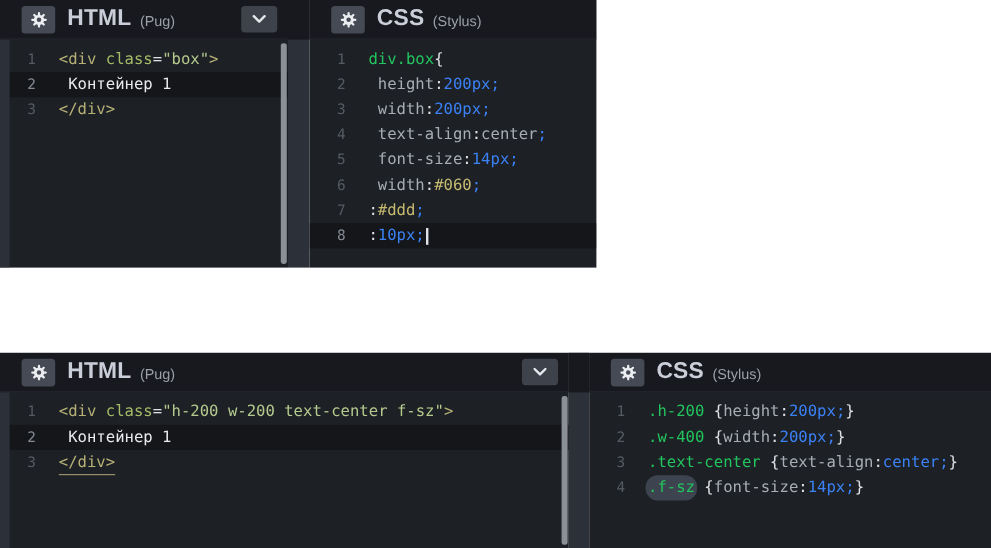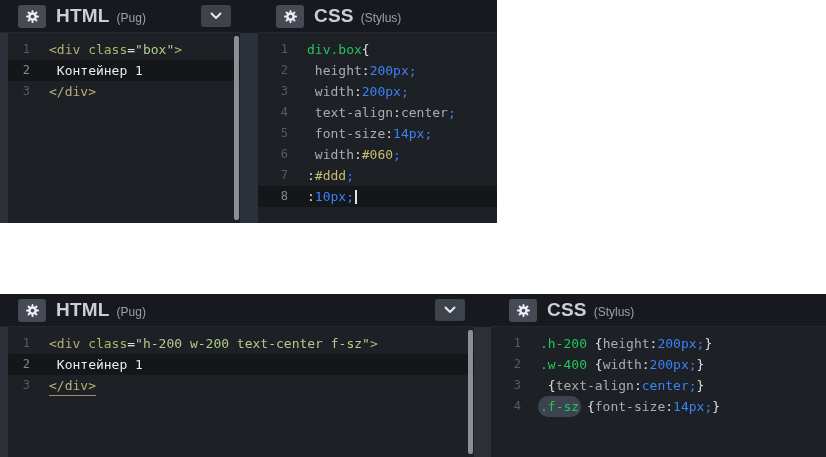--- a/index.html
+++ b/index.html
@@ -164,18 +164,18 @@
           </g>
           <circle cx="8" cy="8" r="2" fill="#454a54"></circle>
         </svg>
       </div>
       <span class="title">CSS</span>
       <span class="syntax">(Stylus)</span>
     </div>
     <div class="code">
         <div class="line"><span class="ln">1</span><span class="tok-sel">.h-200</span><span class="tok-punc"> {</span><span class="tok-prop">height</span><span class="tok-punc">:</span><span class="tok-num">200px</span><span class="tok-num">;</span><span class="tok-punc">}</span></div>
         <div class="line"><span class="ln">2</span><span class="tok-sel">.w-400</span><span class="tok-punc"> {</span><span class="tok-prop">width</span><span class="tok-punc">:</span><span class="tok-num">200px</span><span class="tok-num">;</span><span class="tok-punc">}</span></div>
-        <div class="line"><span class="ln">3</span><span class="tok-punc"> {</span><span class="tok-prop">text-align</span><span class="tok-punc">:</span><span class="tok-num">center</span><span class="tok-num">;</span><span class="tok-punc">}</span></div>
+        <div class="line"><span class="ln">3</span><span class="tok-sel">.text-center</span><span class="tok-punc"> {</span><span class="tok-prop">text-align</span><span class="tok-punc">:</span><span class="tok-num">center</span><span class="tok-num">;</span><span class="tok-punc">}</span></div>
         <div class="line"><span class="ln">4</span><span class="tok-sel tok-selected">.f-sz</span><span class="tok-punc"> {</span><span class="tok-prop">font-size</span><span class="tok-punc">:</span><span class="tok-num">14px</span><span class="tok-num">;</span><span class="tok-punc">}</span></div>
       </div>
   </div>
 
 </div>
 
 </body></html>

